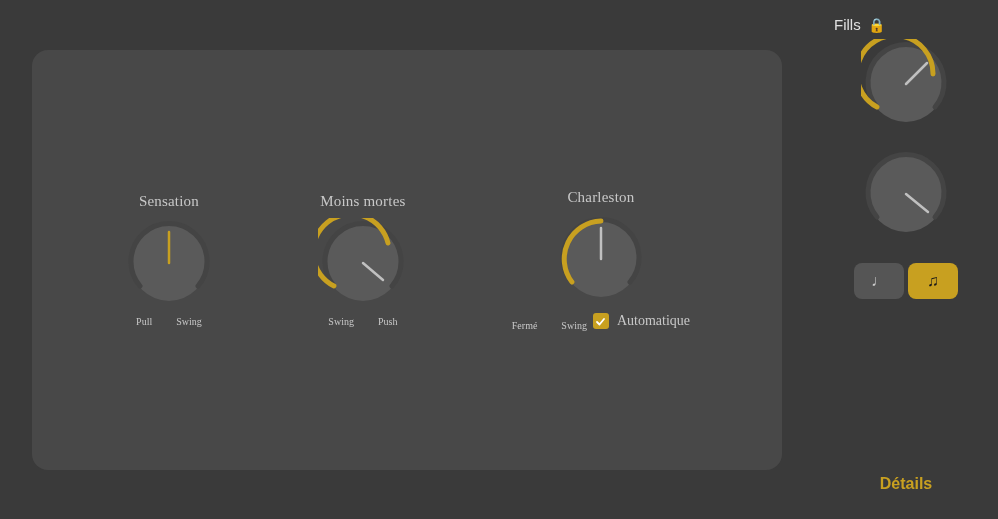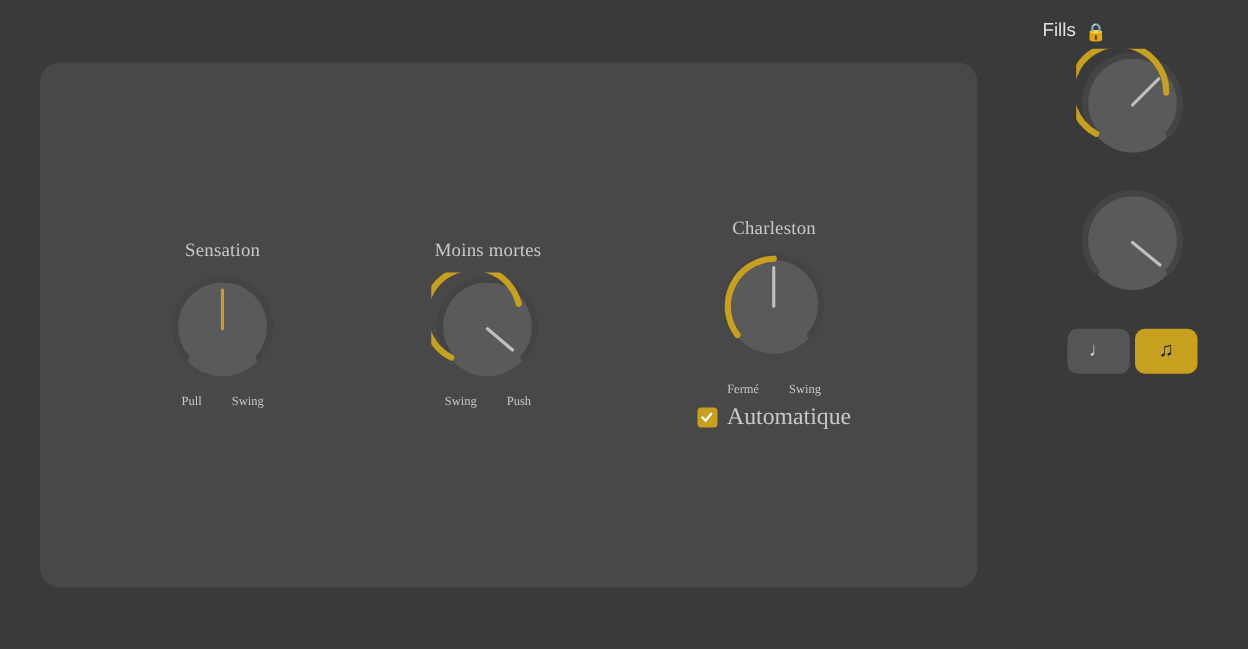--- a/index.html
+++ b/index.html
@@ -64,32 +64,31 @@
       margin-top: 8px;
     }
 
     .knob-sub-label {
       color: #c8c8c8;
       font-size: 10px;
     }
 
     .charleston-extras {
       display: flex;
-      flex-direction: column;
-      align-items: center;
+      flex-direction: row;
       gap: 6px;
       margin-top: 8px;
     }
 
     .checkbox-row {
       display: flex;
       align-items: center;
       gap: 8px;
       color: #c8c8c8;
-      font-size: 19px;
+      font-size: 14px;
     }
 
     .checkbox-custom {
       width: 16px;
       height: 16px;
       background: #c8a020;
       border-radius: 3px;
       display: flex;
       align-items: center;
       justify-content: center;
@@ -277,13 +276,14 @@
 
       <line x1="45" y1="45" x2="67" y2="63" stroke="#c0c0c0" stroke-width="2.5" stroke-linecap="round"></line>
     </svg>
   </div>
 
   <div class="note-buttons">
     <button class="note-btn inactive">♩</button>
     <button class="note-btn active">♫</button>
   </div>
 
+  <button class="details-btn">Détails</button>
 </div>
 
 </body></html>

